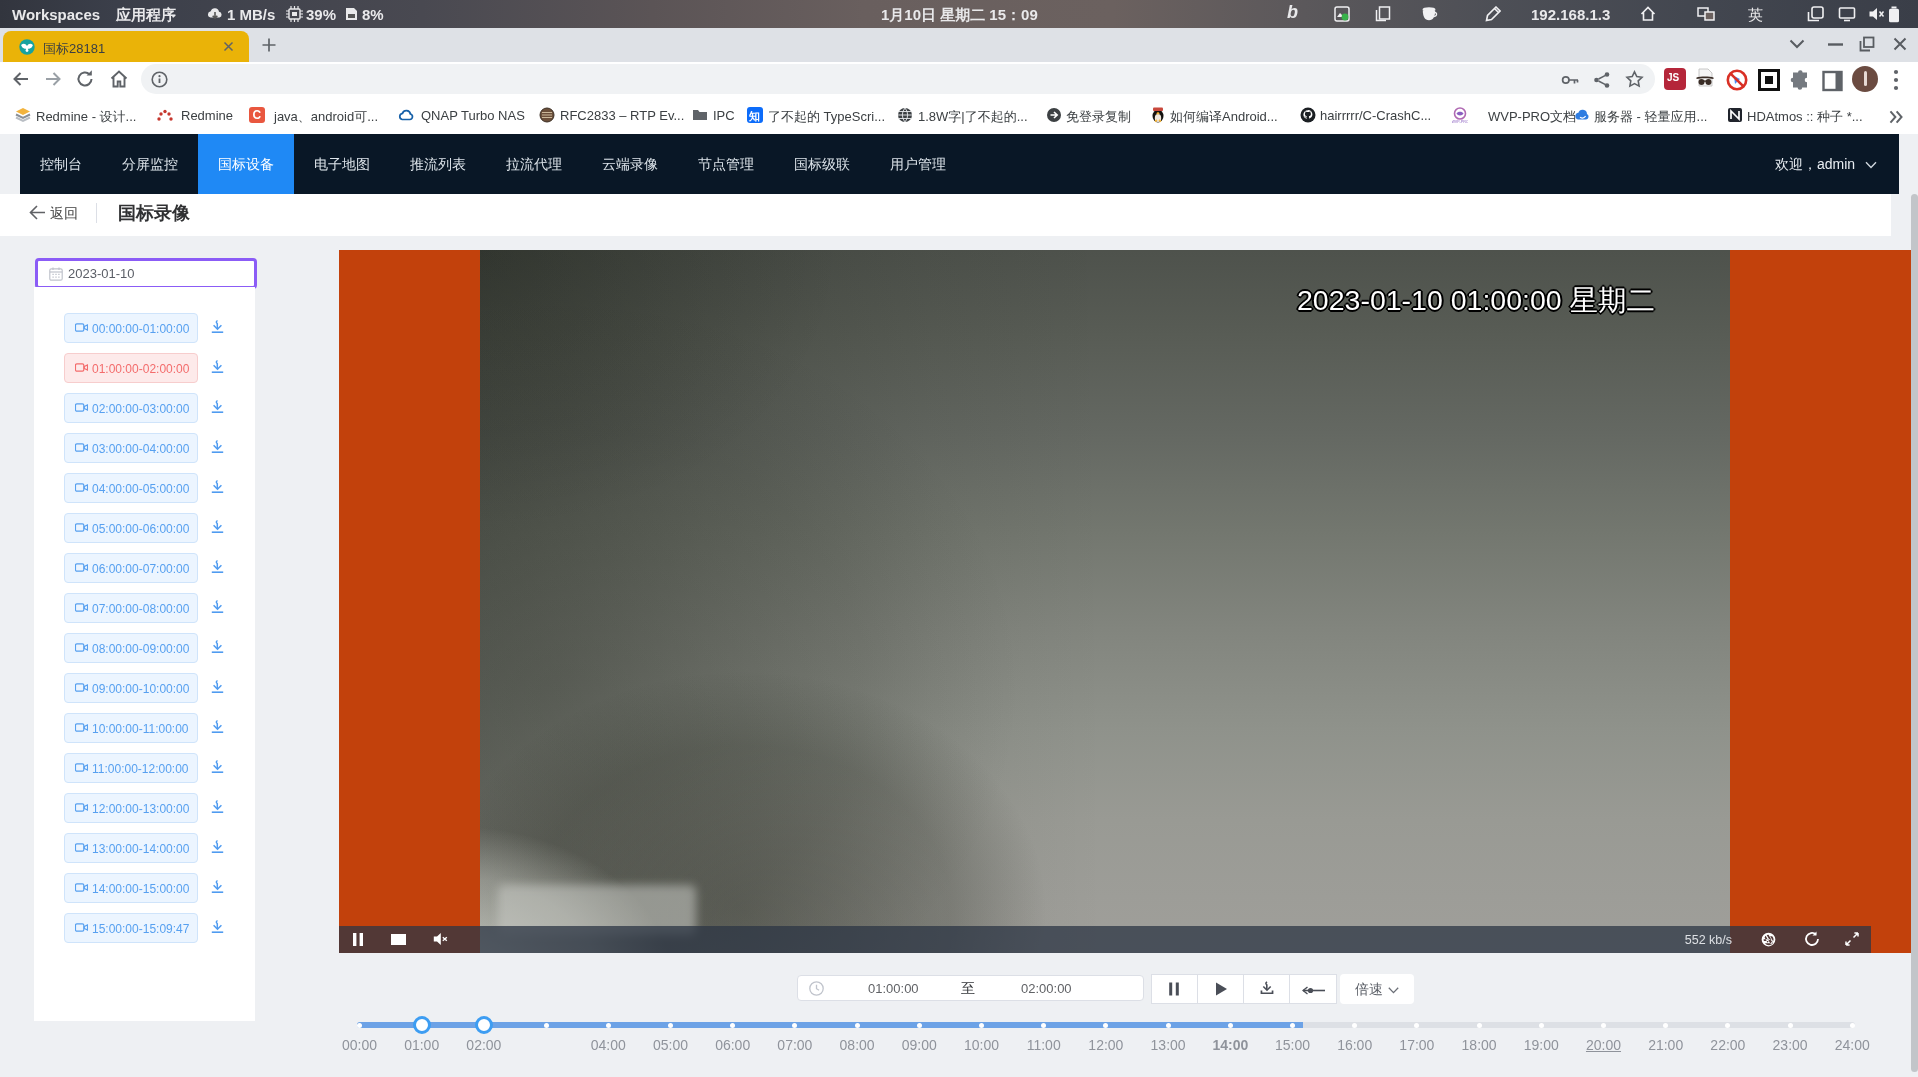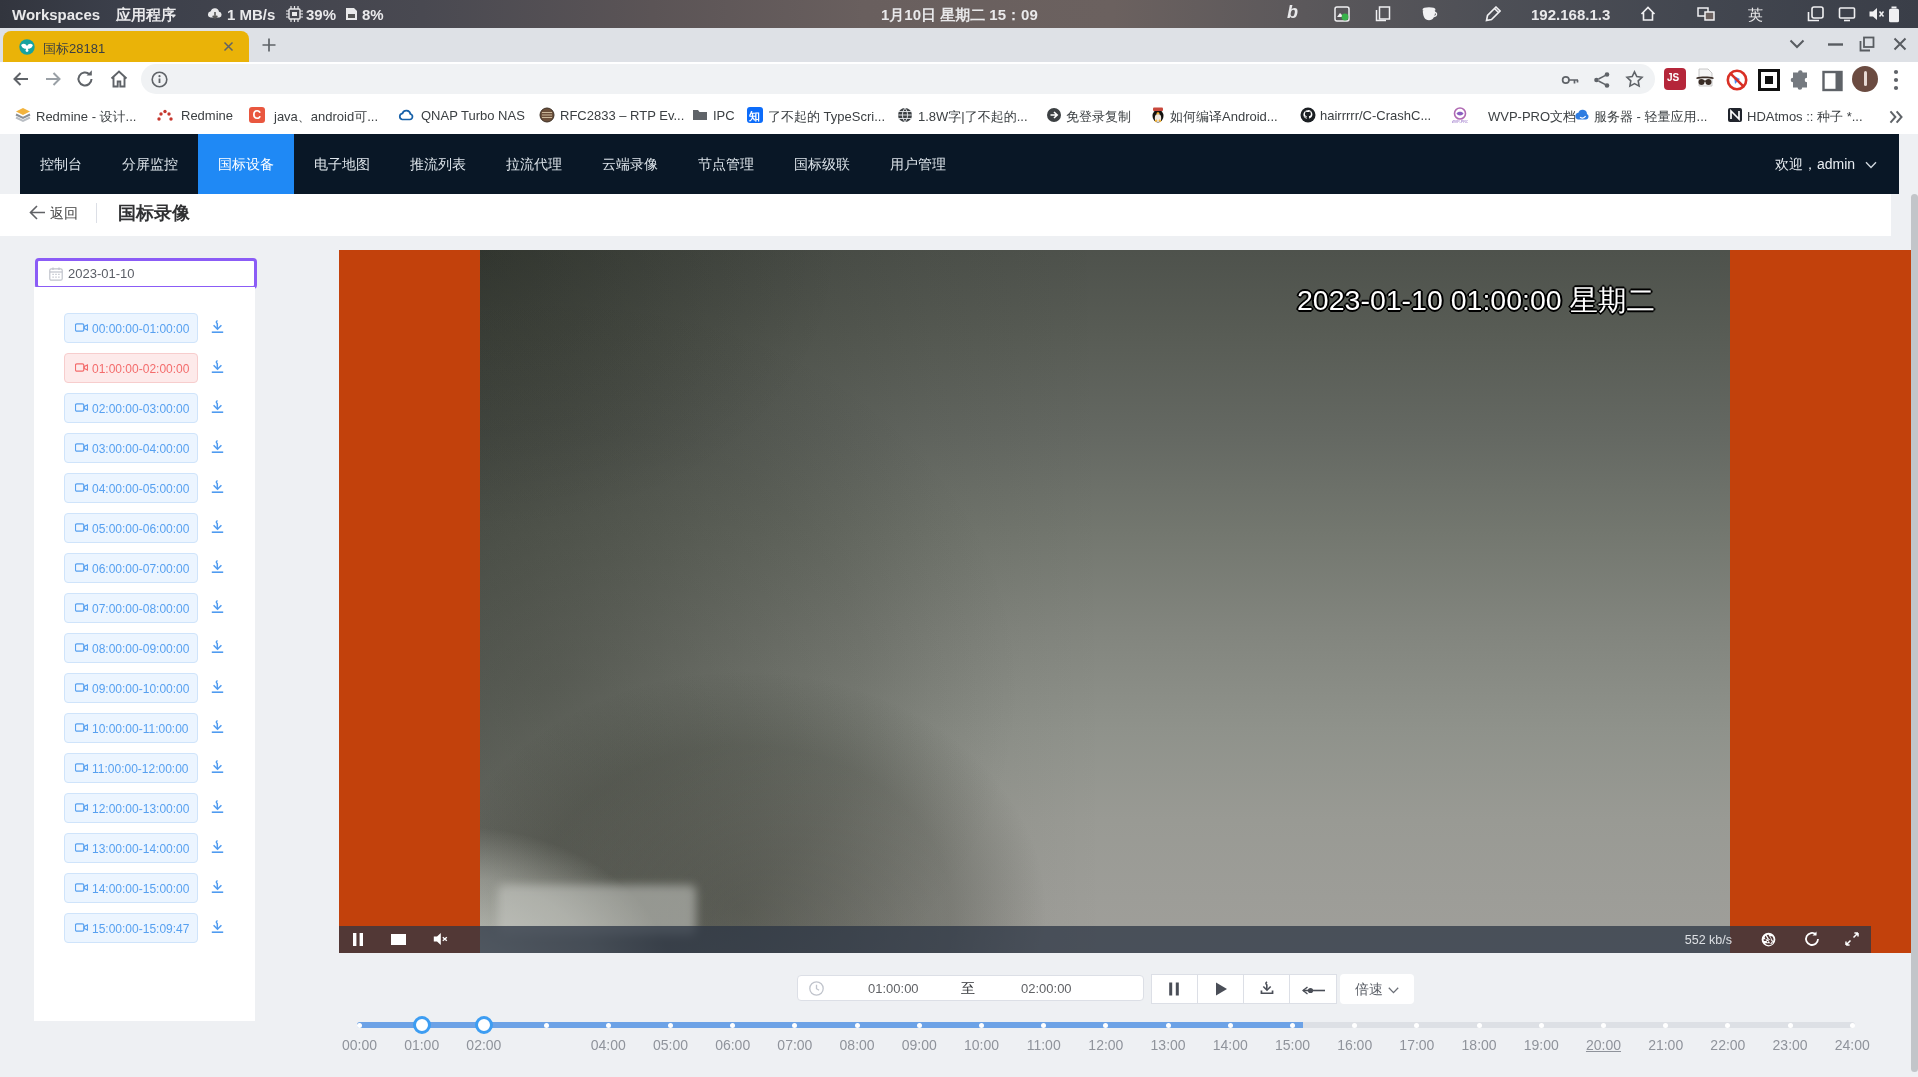--- a/index.html
+++ b/index.html
@@ -679,21 +679,21 @@
   <div class="tlabel" style="left:578.3px;">04:00</div>
   <div class="tlabel" style="left:640.5px;">05:00</div>
   <div class="tlabel" style="left:702.7px;">06:00</div>
   <div class="tlabel" style="left:764.9px;">07:00</div>
   <div class="tlabel" style="left:827.1px;">08:00</div>
   <div class="tlabel" style="left:889.3px;">09:00</div>
   <div class="tlabel" style="left:951.5px;">10:00</div>
   <div class="tlabel" style="left:1013.7px;">11:00</div>
   <div class="tlabel" style="left:1075.9px;">12:00</div>
   <div class="tlabel" style="left:1138.1px;">13:00</div>
-  <div class="tlabel" style="left:1200.3px;">14:00</div>
+  <div class="tlabel" style="left:1200.3px;font-weight:bold;">14:00</div>
   <div class="tlabel" style="left:1262.5px;">15:00</div>
   <div class="tlabel" style="left:1324.7px;">16:00</div>
   <div class="tlabel" style="left:1386.9px;">17:00</div>
   <div class="tlabel" style="left:1449.1px;">18:00</div>
   <div class="tlabel" style="left:1511.3px;">19:00</div>
   <div class="tlabel" style="left:1573.5px;text-decoration:underline;">20:00</div>
   <div class="tlabel" style="left:1635.7px;">21:00</div>
   <div class="tlabel" style="left:1697.9px;">22:00</div>
   <div class="tlabel" style="left:1760.1px;">23:00</div>
   <div class="tlabel" style="left:1822.3px;">24:00</div>

